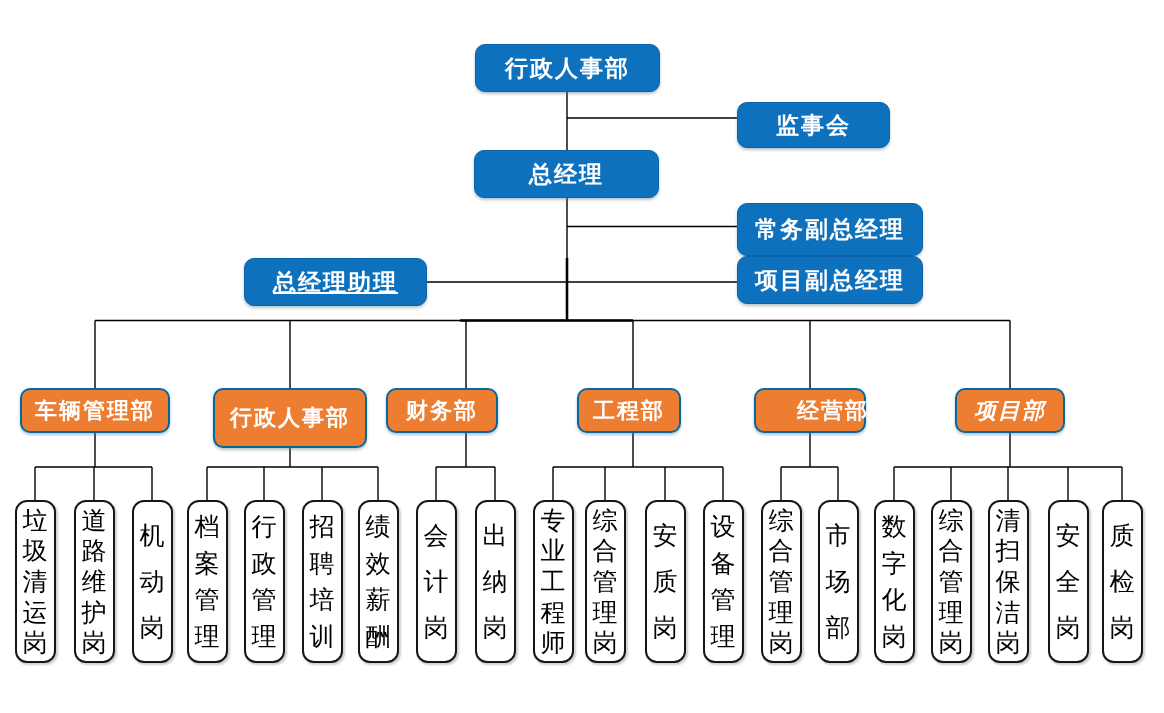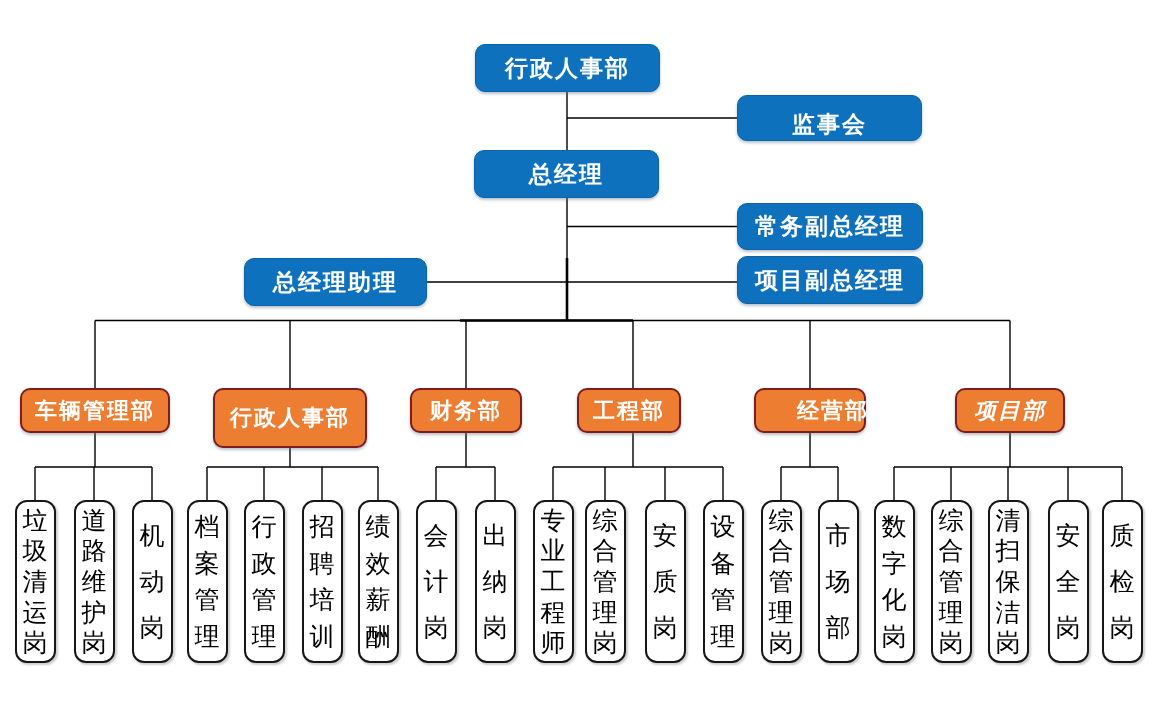--- a/index.html
+++ b/index.html
@@ -13,21 +13,21 @@
     position:absolute; box-sizing:border-box; border-radius:10px;
     display:flex; align-items:center; justify-content:center;
   }
   .node .label { white-space:nowrap; letter-spacing:2px; }
   .node.blue {
     background:#0E71BE; border:1px solid #0A64AB; color:#ffffff;
     box-shadow:0 2px 3px rgba(100,120,140,0.45);
   }
   .node.blue .label { font-size:23px; font-weight:600; }
   .node.orange {
-    background:#ED7D31; border:2px solid #7f1d1d; color:#ffffff;
+    background:#ED7D31; border:2px solid #0369a1; color:#ffffff;
     box-shadow:0 2px 3px rgba(100,120,140,0.45);
   }
   .node.orange .label { font-size:22px; font-weight:600; }
   .post {
     position:absolute; box-sizing:border-box; background:#ffffff;
     border:2.5px solid #161616; border-radius:12px;
     box-shadow:1.5px 2px 2px rgba(60,60,60,0.25);
   }
   .post .label {
     display:flex; flex-direction:column; justify-content:space-evenly;
@@ -85,30 +85,30 @@
       <line x1="894" y1="467" x2="894" y2="500" stroke="#000000" stroke-width="1.4"></line>
       <line x1="951" y1="467" x2="951" y2="500" stroke="#000000" stroke-width="1.4"></line>
       <line x1="1008" y1="467" x2="1008" y2="500" stroke="#000000" stroke-width="1.4"></line>
       <line x1="1068" y1="467" x2="1068" y2="500" stroke="#000000" stroke-width="1.4"></line>
       <line x1="1122" y1="467" x2="1122" y2="500" stroke="#000000" stroke-width="1.4"></line>
     </svg>
   <div id="boxes">
       <div class="node blue" style="left: 475px; top: 44px; width: 185px; height: 48px;">
         <span class="label">行政人事部</span>
       </div>
-      <div class="node blue" style="left: 737px; top: 95px; width: 185px; height: 46px; align-items: flex-end;">
+      <div class="node blue" style="left: 737px; top: 102px; width: 153px; height: 46px;">
         <span class="label">监事会</span>
       </div>
       <div class="node blue" style="left: 474px; top: 150px; width: 185px; height: 48px;">
         <span class="label">总经理</span>
       </div>
-      <div class="node blue" style="left: 737px; top: 203px; width: 186px; height: 47px;">
+      <div class="node blue" style="left: 737px; top: 203px; width: 186px; height: 53px;">
         <span class="label">常务副总经理</span>
       </div>
-      <div class="node blue" style="left: 244px; top: 258px; width: 183px; height: 48px;">
+      <div class="node blue" style="left: 244px; top: 258px; width: 183px; height: 48px; text-decoration: underline;">
         <span class="label">总经理助理</span>
       </div>
       <div class="node blue" style="left: 737px; top: 256px; width: 186px; height: 48px;">
         <span class="label">项目副总经理</span>
       </div>
       <div class="node orange" style="left: 20px; top: 388px; width: 150px; height: 45px;">
         <span class="label">车辆管理部</span>
       </div>
       <div class="post" style="left: 14.5px; top: 500px; width: 41px; height: 163px;">
         <span class="label">
@@ -163,21 +163,21 @@
         </span>
       </div>
       <div class="post" style="left: 357.5px; top: 500px; width: 41px; height: 163px;">
         <span class="label">
           <span>绩</span>
           <span>效</span>
           <span>薪</span>
           <span>酬</span>
         </span>
       </div>
-      <div class="node orange" style="left: 410px; top: 388px; width: 112px; height: 45px;">
+      <div class="node orange" style="left: 386px; top: 388px; width: 112px; height: 45px;">
         <span class="label">财务部</span>
       </div>
       <div class="post" style="left: 415.5px; top: 500px; width: 41px; height: 163px;">
         <span class="label">
           <span>会</span>
           <span>计</span>
           <span>岗</span>
         </span>
       </div>
       <div class="post" style="left: 474.5px; top: 500px; width: 41px; height: 163px;">

